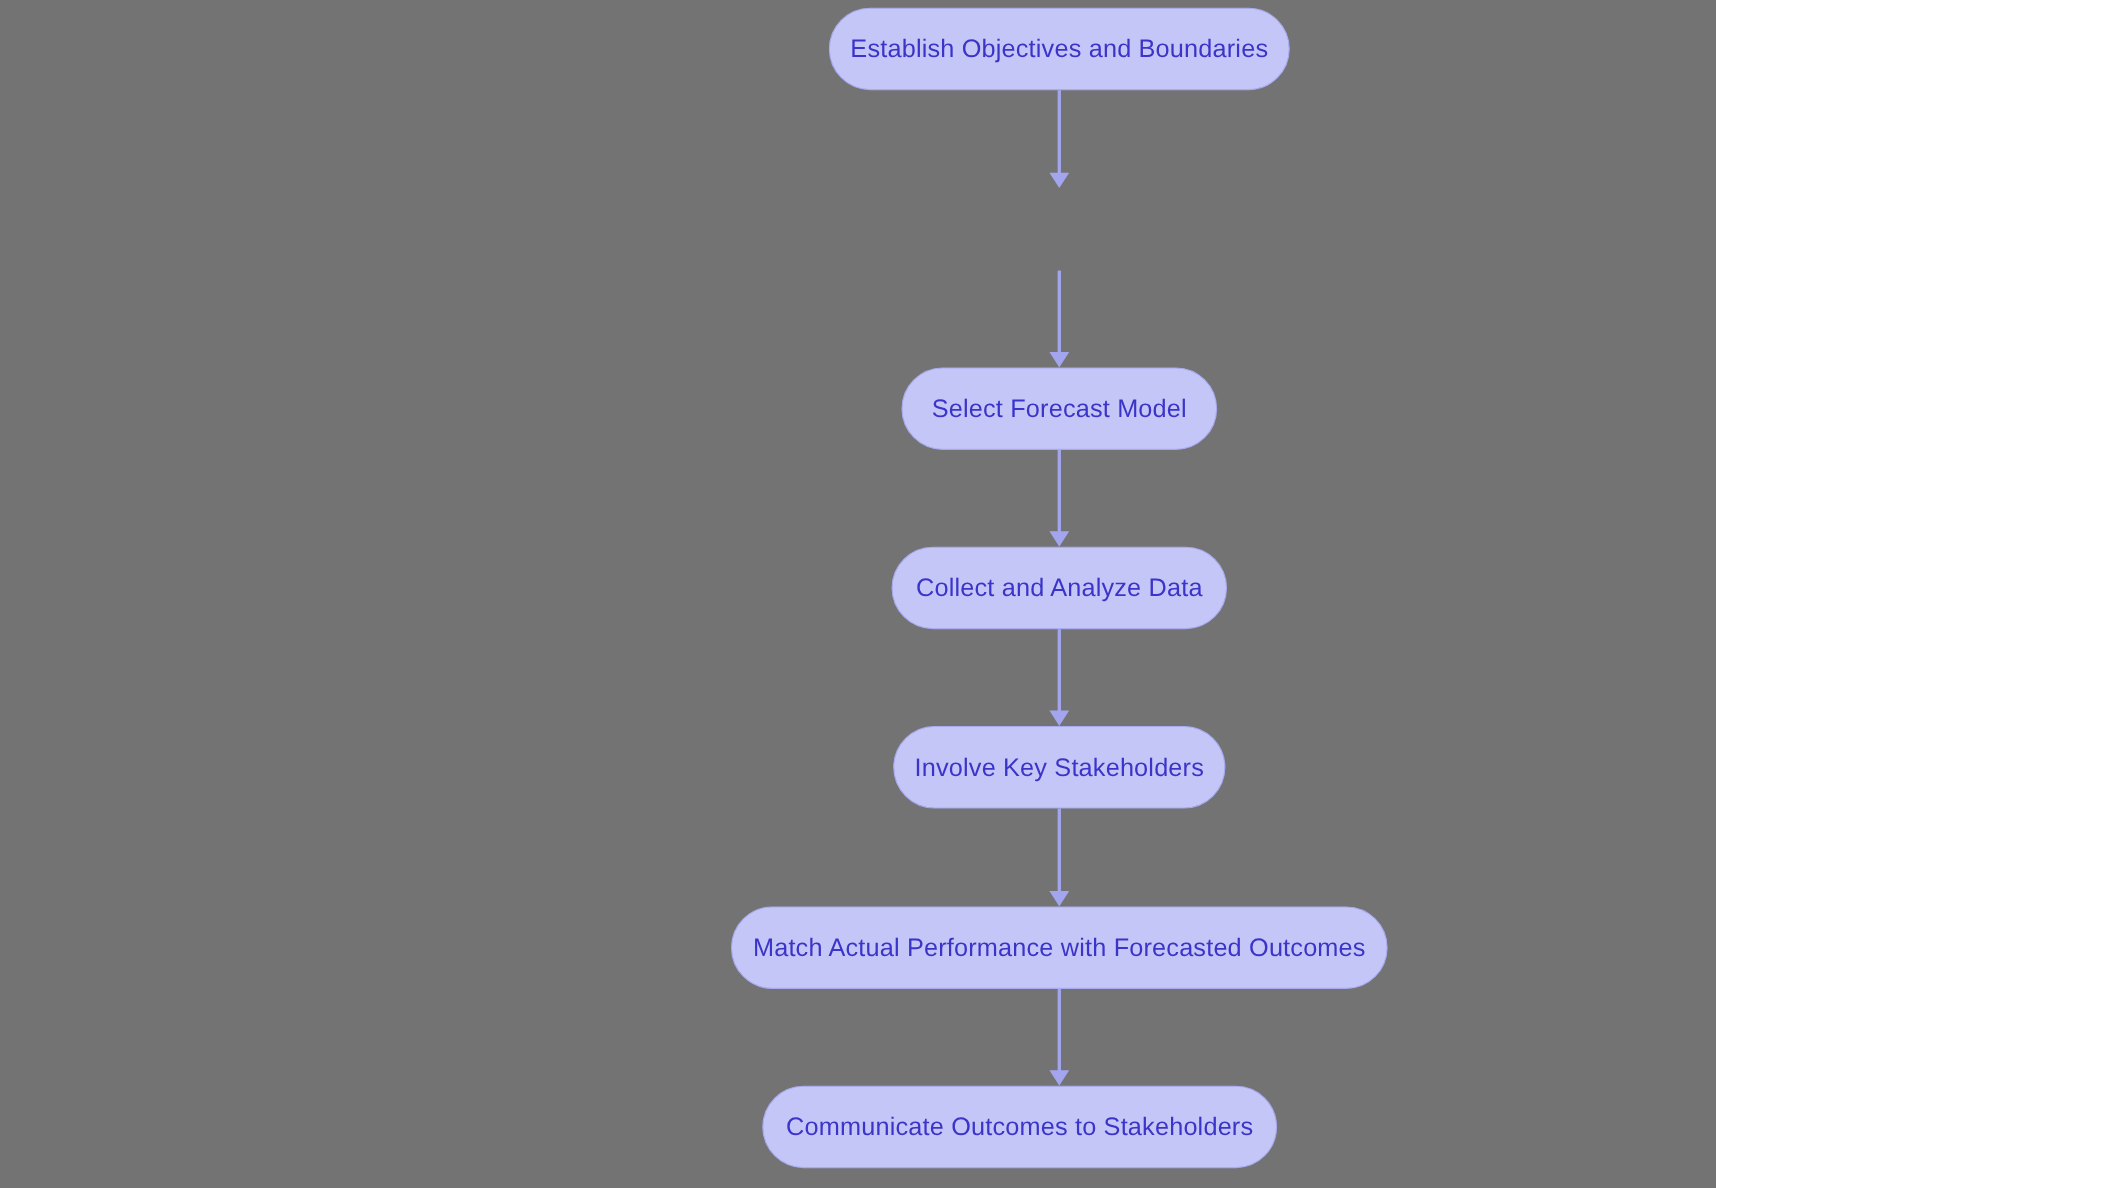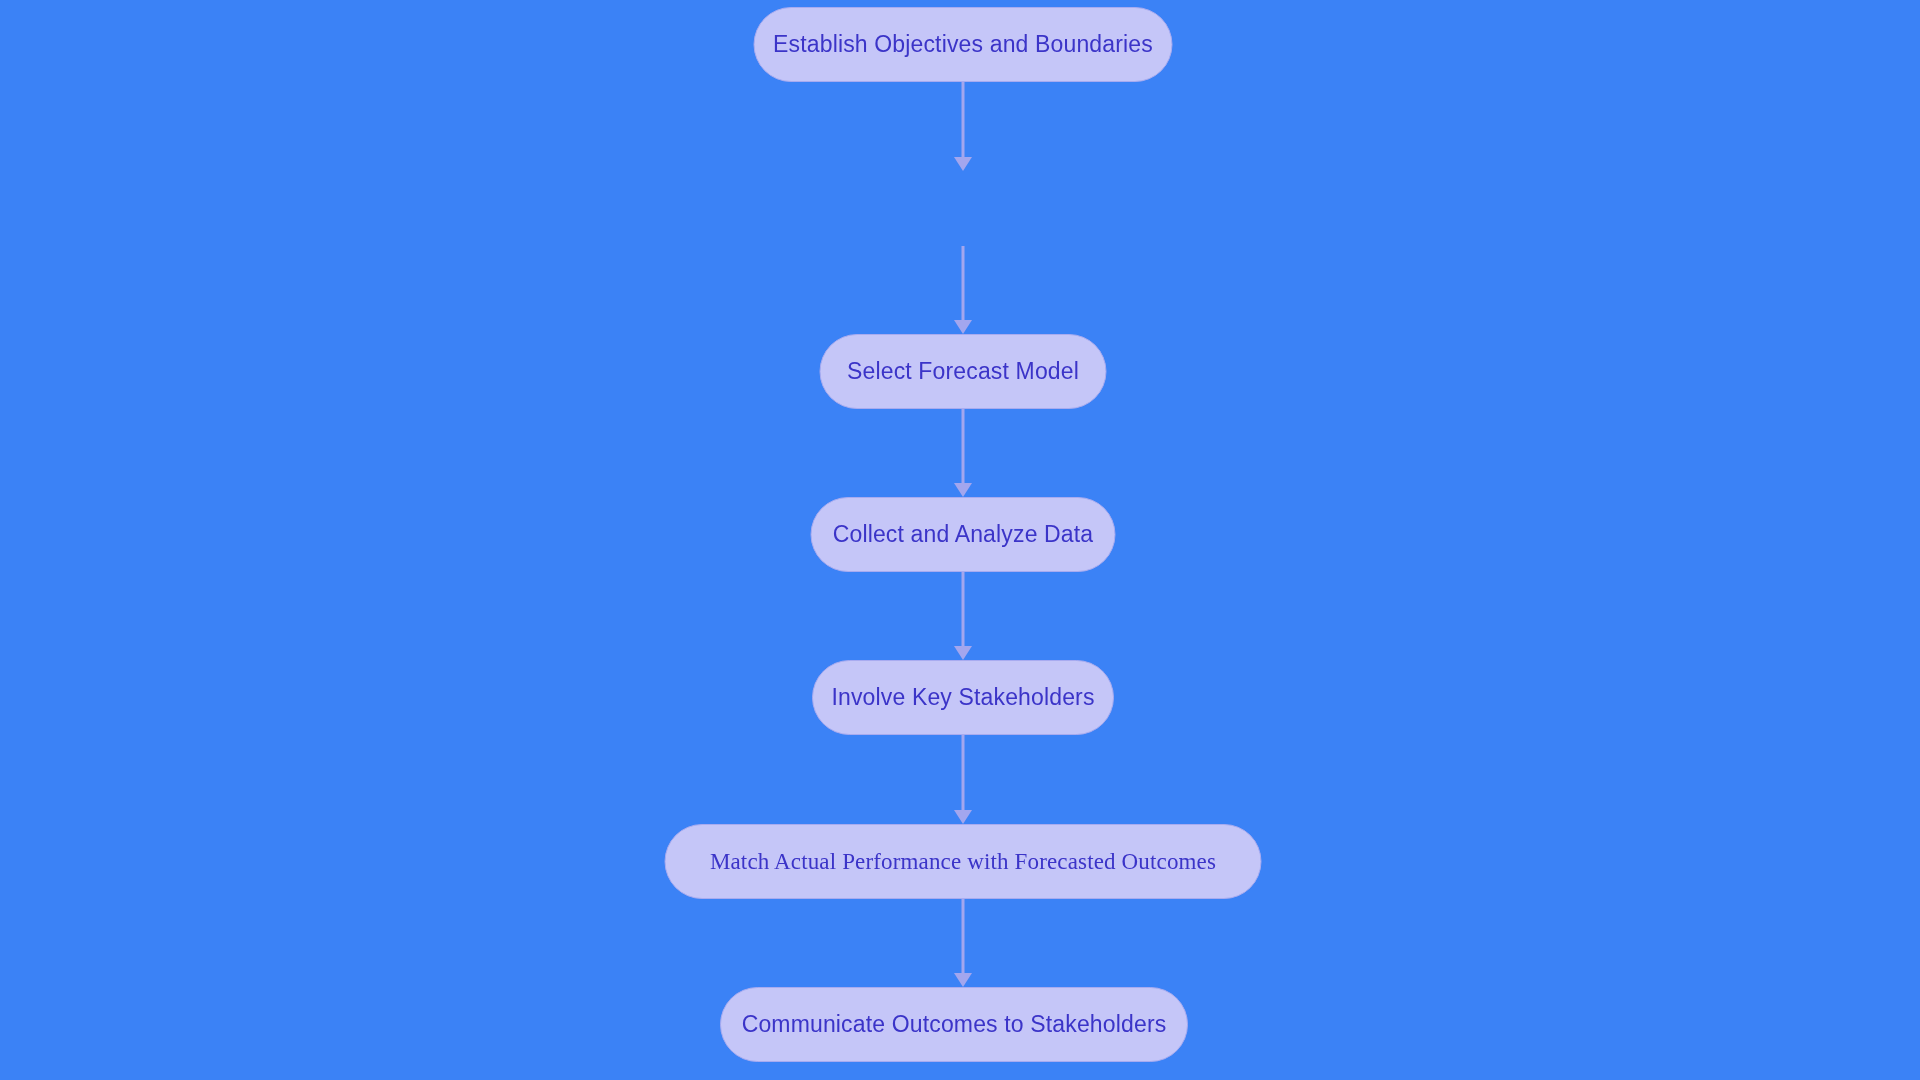--- a/index.html
+++ b/index.html
@@ -10,23 +10,23 @@
   }
   body {
     width: 1920px;
     height: 1080px;
     font-family: "Liberation Sans", sans-serif;
     overflow: hidden;
   }
 
   #flowchart {
     position: relative;
-    width: 1920px;
+    width: 1560px;
     height: 1080px;
-    background: #3b82f6;
+    background: #737373;
   }
 
   
   .node {
     position: absolute;
     box-sizing: border-box;
     height: 75px;
     border-radius: 38px;
     background: #c5c6f8;
     border: 1.4px solid #a8abf0;
@@ -107,19 +107,19 @@
     </div>
     <div class="node" style="left: 963px; top: 334px; width: 287px;">
       <span class="node-label">Select Forecast Model</span>
     </div>
     <div class="node" style="left: 963px; top: 660px; width: 302px;">
       <span class="node-label">Involve Key Stakeholders</span>
     </div>
     <div class="node" style="left: 963px; top: 497px; width: 305px;">
       <span class="node-label">Collect and Analyze Data</span>
     </div>
-    <div class="node" style="left: 963px; top: 824px; width: 597px; font-family: Liberation Serif, serif;">
+    <div class="node" style="left: 963px; top: 824px; width: 597px;">
       <span class="node-label">Match Actual Performance with Forecasted Outcomes</span>
     </div>
-    <div class="node" style="left: 954px; top: 987px; width: 468px; align-items: center;">
+    <div class="node" style="left: 927px; top: 987px; width: 468px; align-items: center;">
       <span class="node-label">Communicate Outcomes to Stakeholders</span>
     </div>
   </div>
 
 </body></html>

